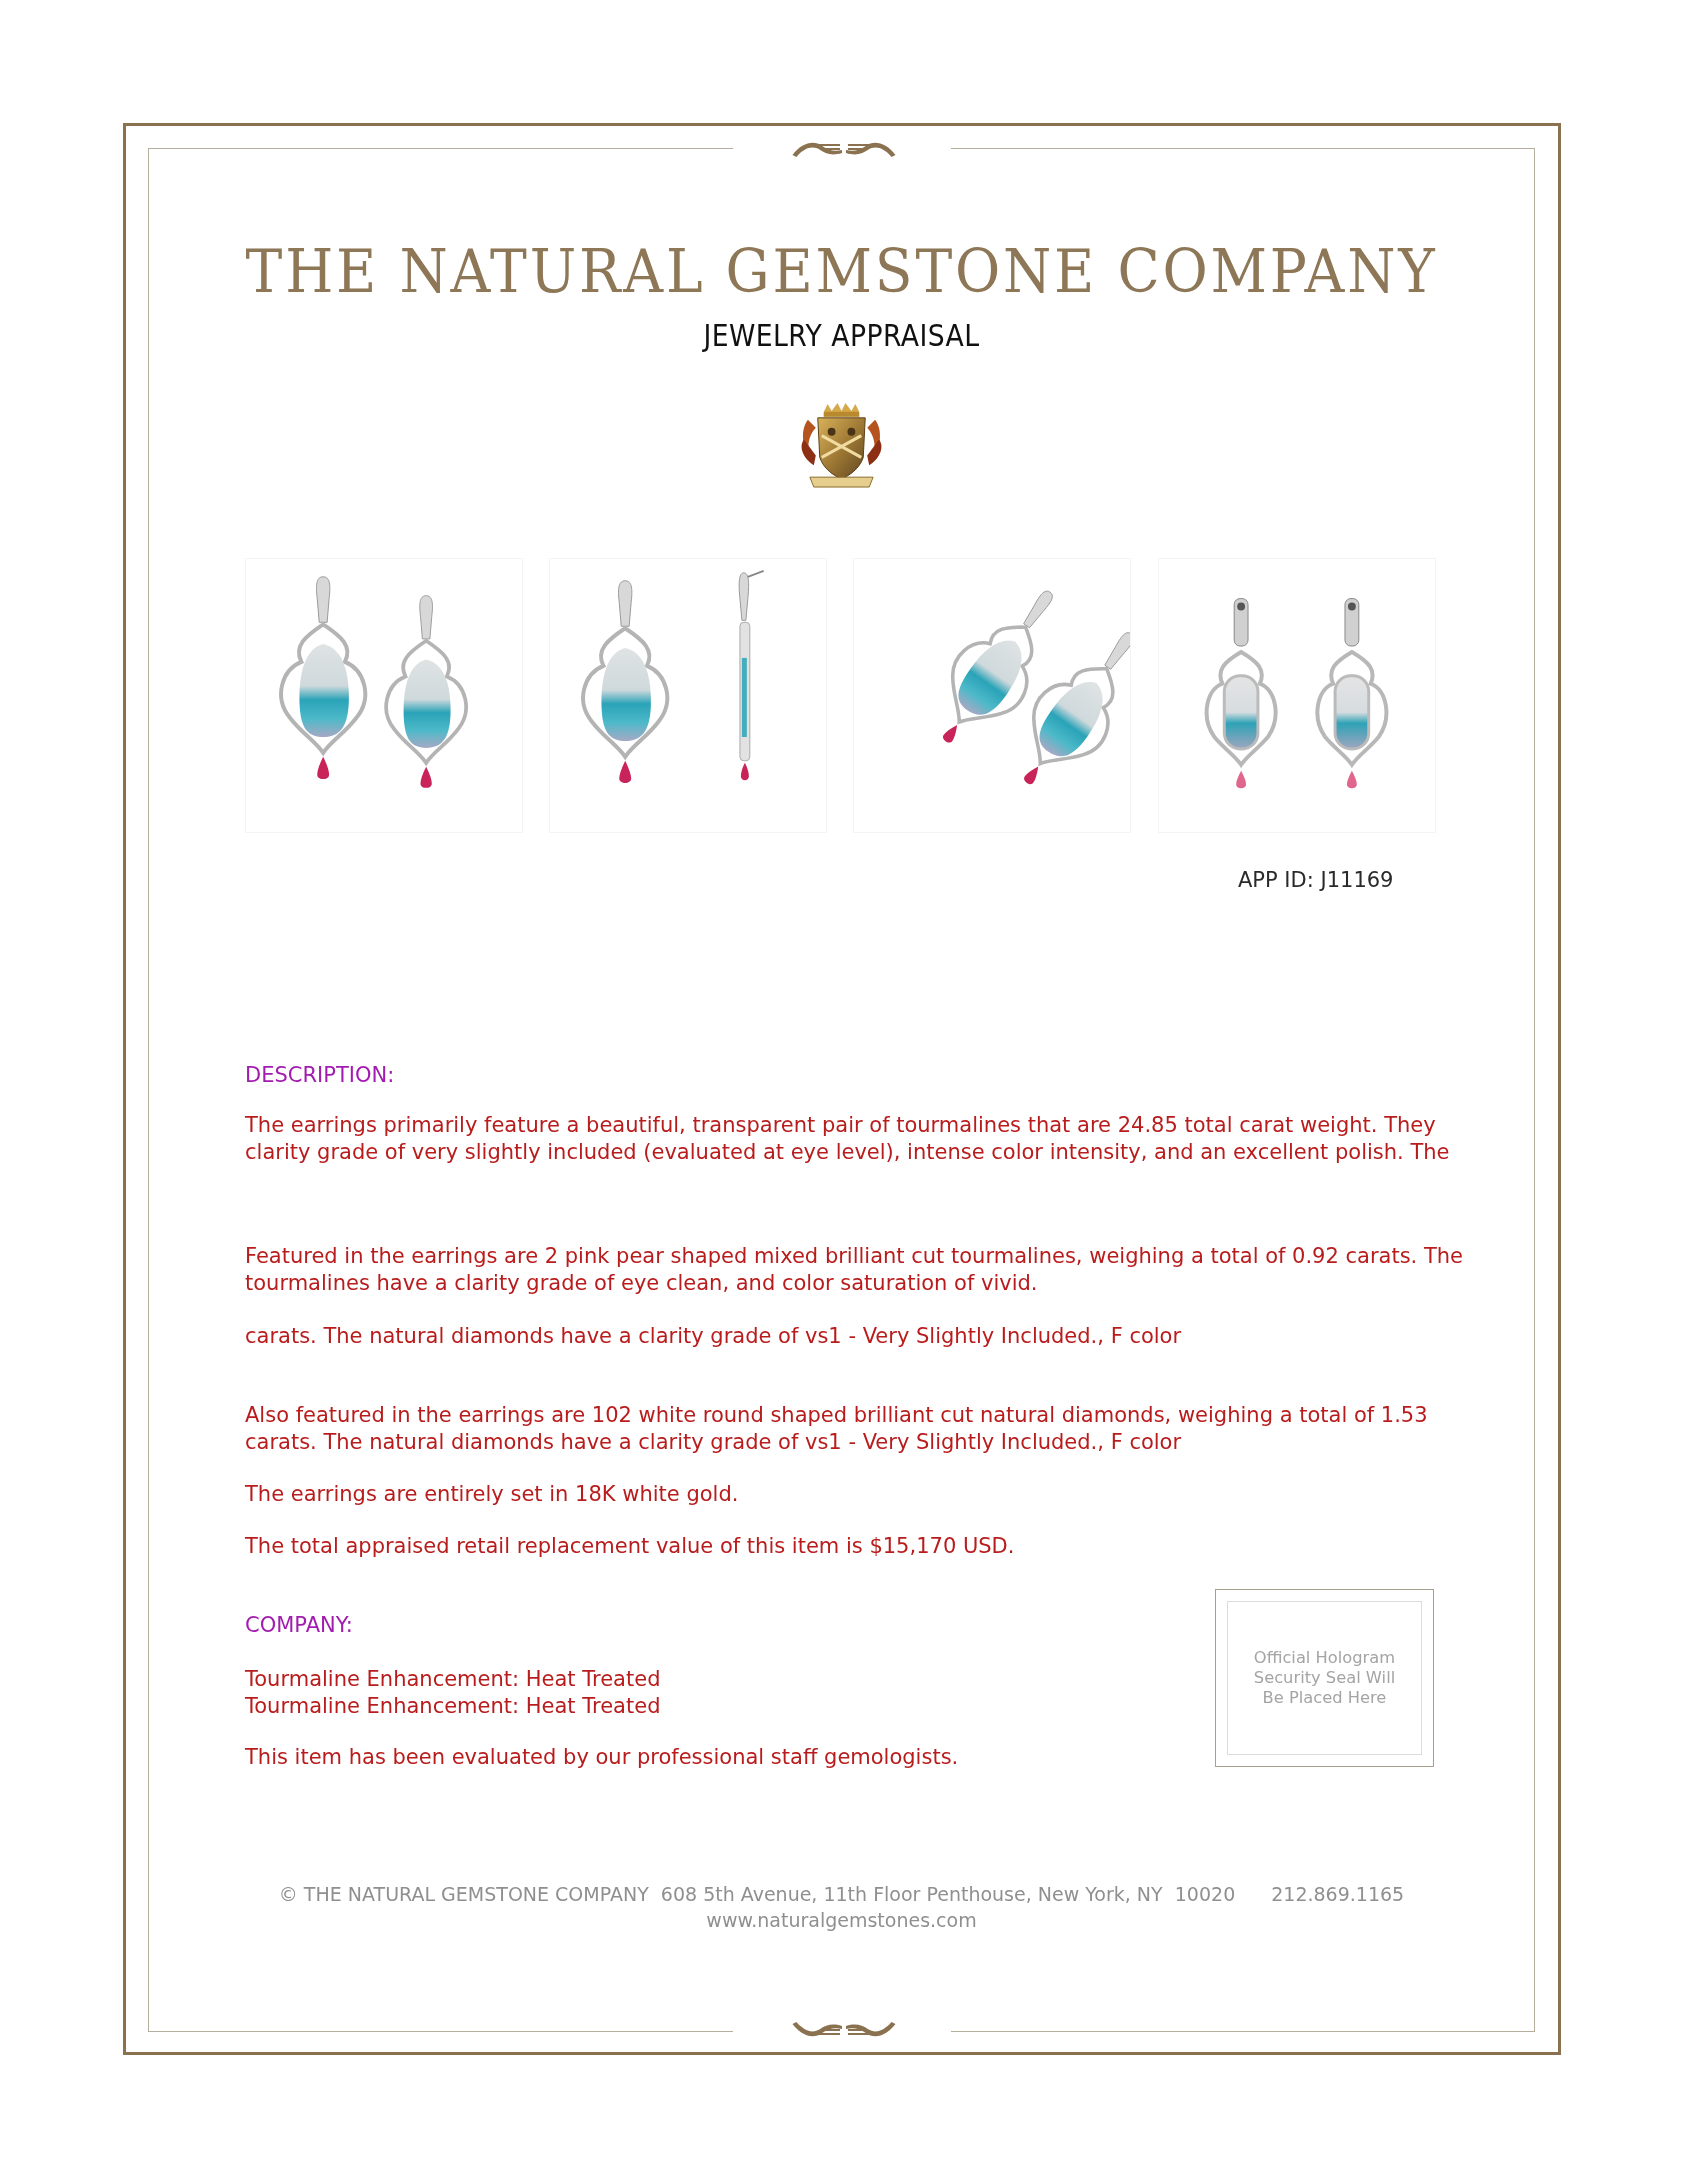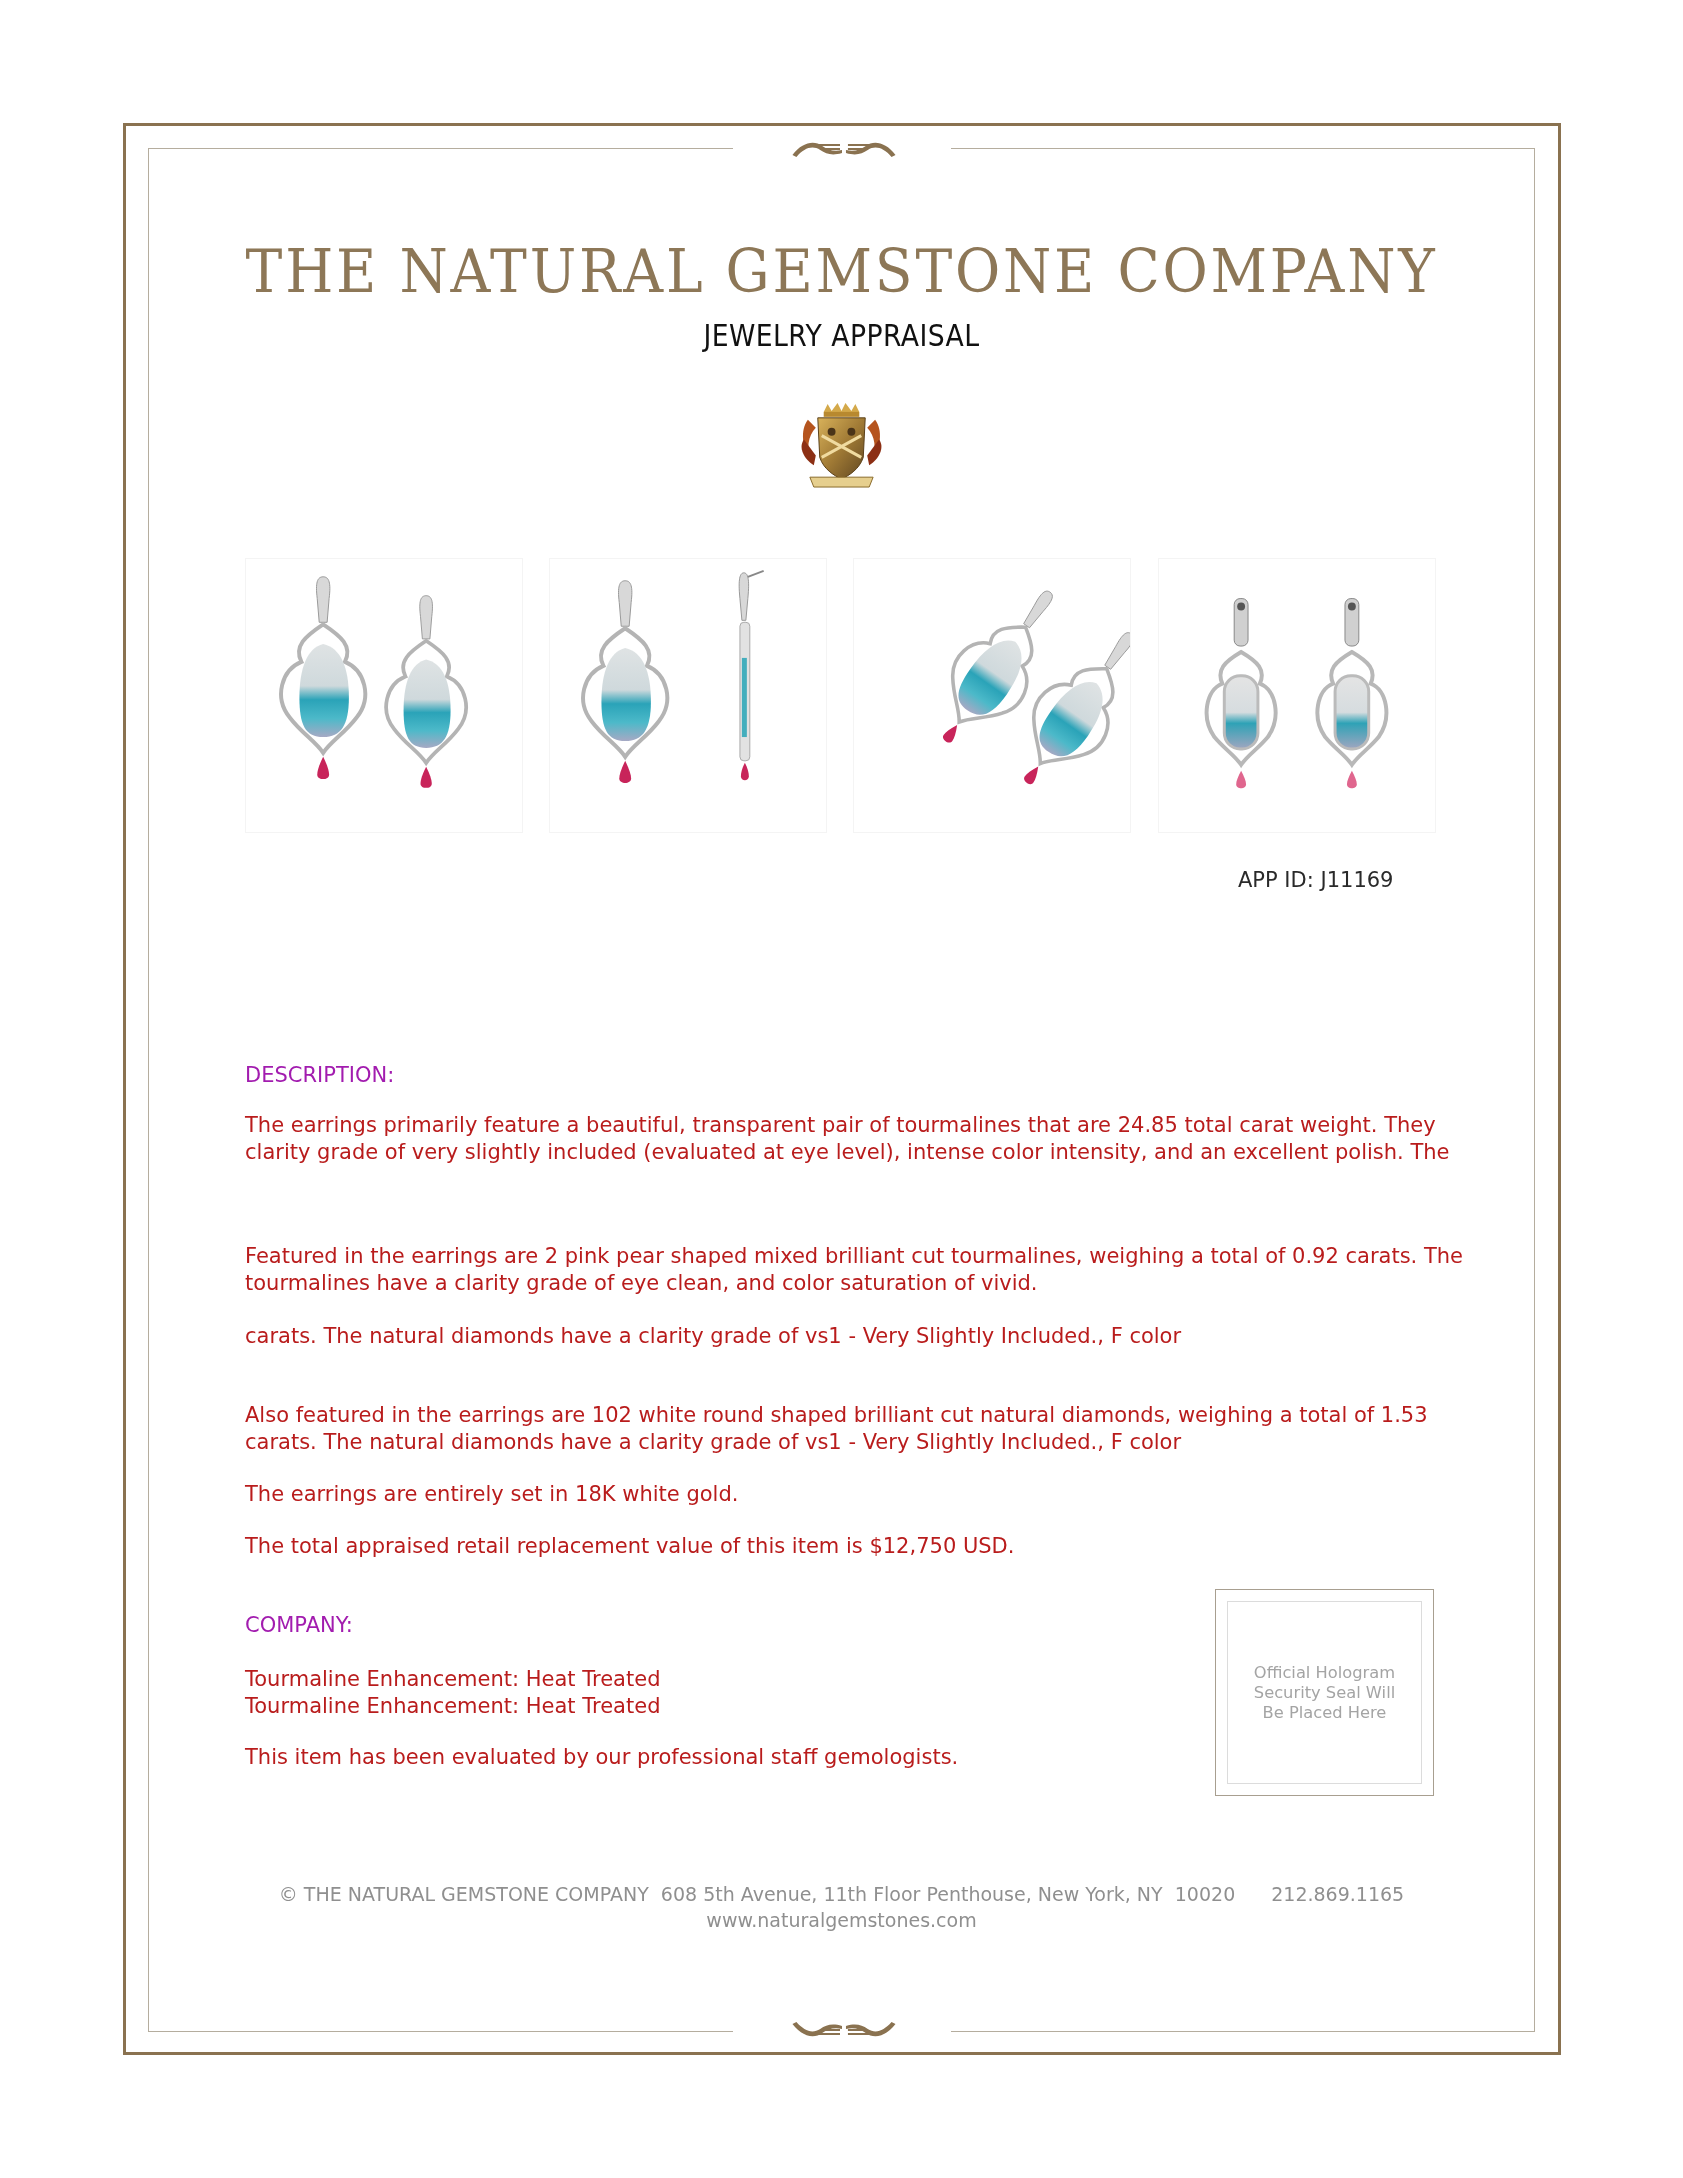--- a/index.html
+++ b/index.html
@@ -27,21 +27,21 @@
   .photo { position: absolute; top: 0; width: 276px; height: 273px; background: #ffffff;
            box-shadow: 0 0 0 1px #f4f4f4; }
   .photo svg { width: 276px; height: 273px; display: block; }
 
   .app-id { position: absolute; left: 1238px; top: 868px; font-size: 21px; color: #2a2a2a; }
 
   .section { position: absolute; left: 245px; width: 1218px; font-size: 21px; line-height: 27px; color: #b91c1c; }
   .section p { margin: 0; }
   .heading { position: absolute; left: 245px; font-size: 21px; color: #a21caf; }
 
-  .seal-outer { position: absolute; left: 1215px; top: 1589px; width: 219px; height: 207px;
+  .seal-outer { position: absolute; left: 1215px; top: 1589px; width: 219px; height: 178px;
                 border: 1.5px solid #a89f90; box-sizing: border-box; }
   .seal-inner { position: absolute; left: 11px; top: 11px; right: 11px; bottom: 11px;
                 border: 1.5px solid #dcdcdc; display: flex; align-items: center; justify-content: center;
                 text-align: center; }
   .seal-text { font-size: 16.3px; line-height: 20px; color: #a4a4a4; }
 
   .footer { position: absolute; left: 0; width: 1683px; text-align: center; font-size: 19px; color: #8f8f8f; }
   .footer .phone { margin-left: 36px; }
 </style>
 </head>
@@ -179,21 +179,21 @@
 <div class="section" style="top:1402px">
   <p>Also featured in the earrings are 102 white round shaped brilliant cut natural diamonds, weighing a total of 1.53</p>
   <p>carats. The natural diamonds have a clarity grade of vs1 - Very Slightly Included., F color</p>
 </div>
 
 <div class="section" style="top:1481px">
   <p>The earrings are entirely set in 18K white gold.</p>
 </div>
 
 <div class="section" style="top:1533px">
-  <p>The total appraised retail replacement value of this item is $12,750 USD.</p>
+  <p>The total appraised retail replacement value of this item is $15,170 USD.</p>
 </div>
 
 <div class="heading" style="top:1613px">COMPANY:</div>
 <div class="section" style="top:1666px">
   <p>Tourmaline Enhancement: Heat Treated</p>
   <p>Tourmaline Enhancement: Heat Treated</p>
 </div>
 <div class="section" style="top:1744px">
   <p>This item has been evaluated by our professional staff gemologists.</p>
 </div>

